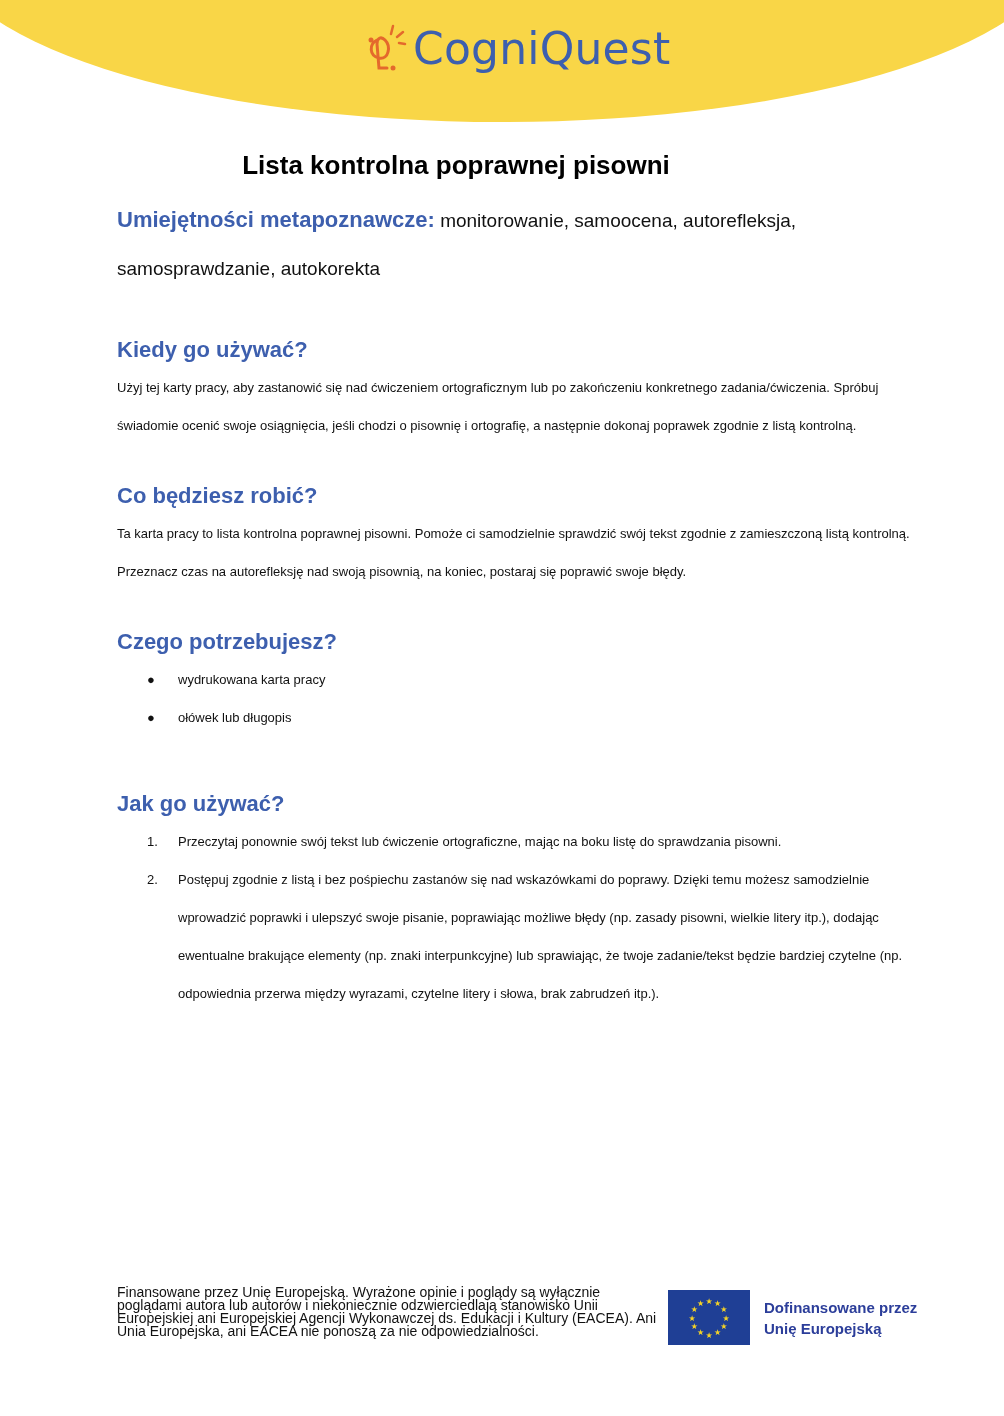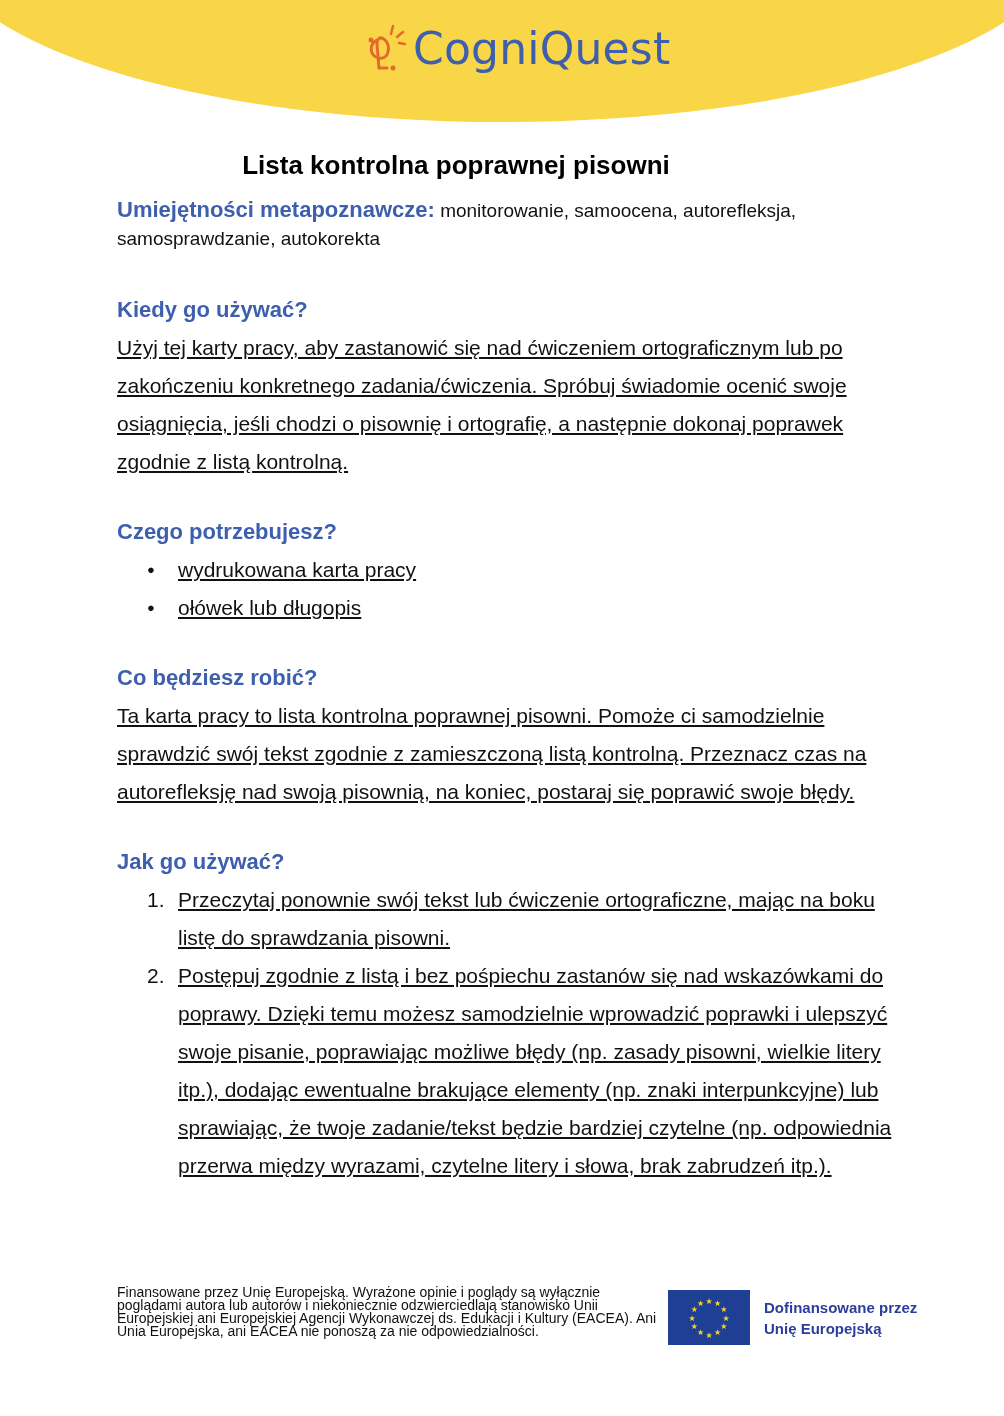--- a/index.html
+++ b/index.html
@@ -19,26 +19,26 @@
   .logo svg { width: 48px; height: 60px; }
   .logo-text {
     font-family: "DejaVu Sans", sans-serif; font-size: 44px; color: #3d5fae;
     margin-left: 2px; letter-spacing: 0.2px;
   }
   .title {
     position: absolute; left: 0; width: 912px; top: 150px; text-align: center;
     font-size: 26px; font-weight: bold; color: #000;
   }
   .content { position: absolute; left: 117px; top: 196px; width: 800px; }
-  .skills { font-size: 19px; line-height: 28px; }
+  .skills { font-size: 19px; line-height: 48px; }
   .skills .lbl { color: #3d5fae; font-weight: bold; font-size: 22px; }
   h2 {
     color: #3d5fae; font-size: 22px; font-weight: bold; margin: 0; line-height: 30px;
   }
-  p, li { font-size: 21px; line-height: 38px; margin: 0; text-decoration: underline; }
+  p, li { font-size: 13px; line-height: 38px; margin: 0; }
   .sec { margin-top: 30px; }
   .sec h2 { margin-bottom: 4px; }
   ul { margin: 0; padding-left: 61px; list-style: none; }
   ul li { position: relative; }
   ul li::before { content: "●"; position: absolute; left: -31px; font-size: 13px; }
   ol { margin: 0; padding-left: 61px; list-style: none; }
   ol li { position: relative; }
   ol li .num { position: absolute; left: -31px; }
   .footer-text {
     position: absolute; left: 117px; top: 1286px; width: 540px;
@@ -75,33 +75,33 @@
   <div class="skills">
     <span class="lbl">Umiejętności metapoznawcze:</span><span> monitorowanie, samoocena, autorefleksja, samosprawdzanie, autokorekta</span>
   </div>
 
   <div class="sec" style="margin-top:42px">
     <h2>Kiedy go używać?</h2>
     <p>Użyj tej karty pracy, aby zastanowić się nad ćwiczeniem ortograficznym lub po zakończeniu konkretnego zadania/ćwiczenia. Spróbuj świadomie ocenić swoje osiągnięcia, jeśli chodzi o pisownię i ortografię, a następnie dokonaj poprawek zgodnie z listą kontrolną.</p>
   </div>
 
   <div class="sec" style="margin-top:36px">
+    <h2>Co będziesz robić?</h2>
+    <p>Ta karta pracy to lista kontrolna poprawnej pisowni. Pomoże ci samodzielnie sprawdzić swój tekst zgodnie z zamieszczoną listą kontrolną. Przeznacz czas na autorefleksję nad swoją pisownią, na koniec, postaraj się poprawić swoje błędy.</p>
+  </div>
+
+  <div class="sec" style="margin-top:36px">
     <h2>Czego potrzebujesz?</h2>
     <ul>
       <li>wydrukowana karta pracy</li>
       <li>ołówek lub długopis</li>
     </ul>
   </div>
 
-  <div class="sec" style="margin-top:36px">
-    <h2>Co będziesz robić?</h2>
-    <p>Ta karta pracy to lista kontrolna poprawnej pisowni. Pomoże ci samodzielnie sprawdzić swój tekst zgodnie z zamieszczoną listą kontrolną. Przeznacz czas na autorefleksję nad swoją pisownią, na koniec, postaraj się poprawić swoje błędy.</p>
-  </div>
-
-  <div class="sec" style="margin-top:36px">
+  <div class="sec" style="margin-top:52px">
     <h2>Jak go używać?</h2>
     <ol>
       <li>
         <span class="num">1.</span>
         <span>Przeczytaj ponownie swój tekst lub ćwiczenie ortograficzne, mając na boku listę do sprawdzania pisowni.</span>
       </li>
       <li>
         <span class="num">2.</span>
         <span>Postępuj zgodnie z listą i bez pośpiechu zastanów się nad wskazówkami do poprawy. Dzięki temu możesz samodzielnie wprowadzić poprawki i ulepszyć swoje pisanie, poprawiając możliwe błędy (np. zasady pisowni, wielkie litery itp.), dodając ewentualne brakujące elementy (np. znaki interpunkcyjne) lub sprawiając, że twoje zadanie/tekst będzie bardziej czytelne (np. odpowiednia przerwa między wyrazami, czytelne litery i słowa, brak zabrudzeń itp.).</span>
       </li>

